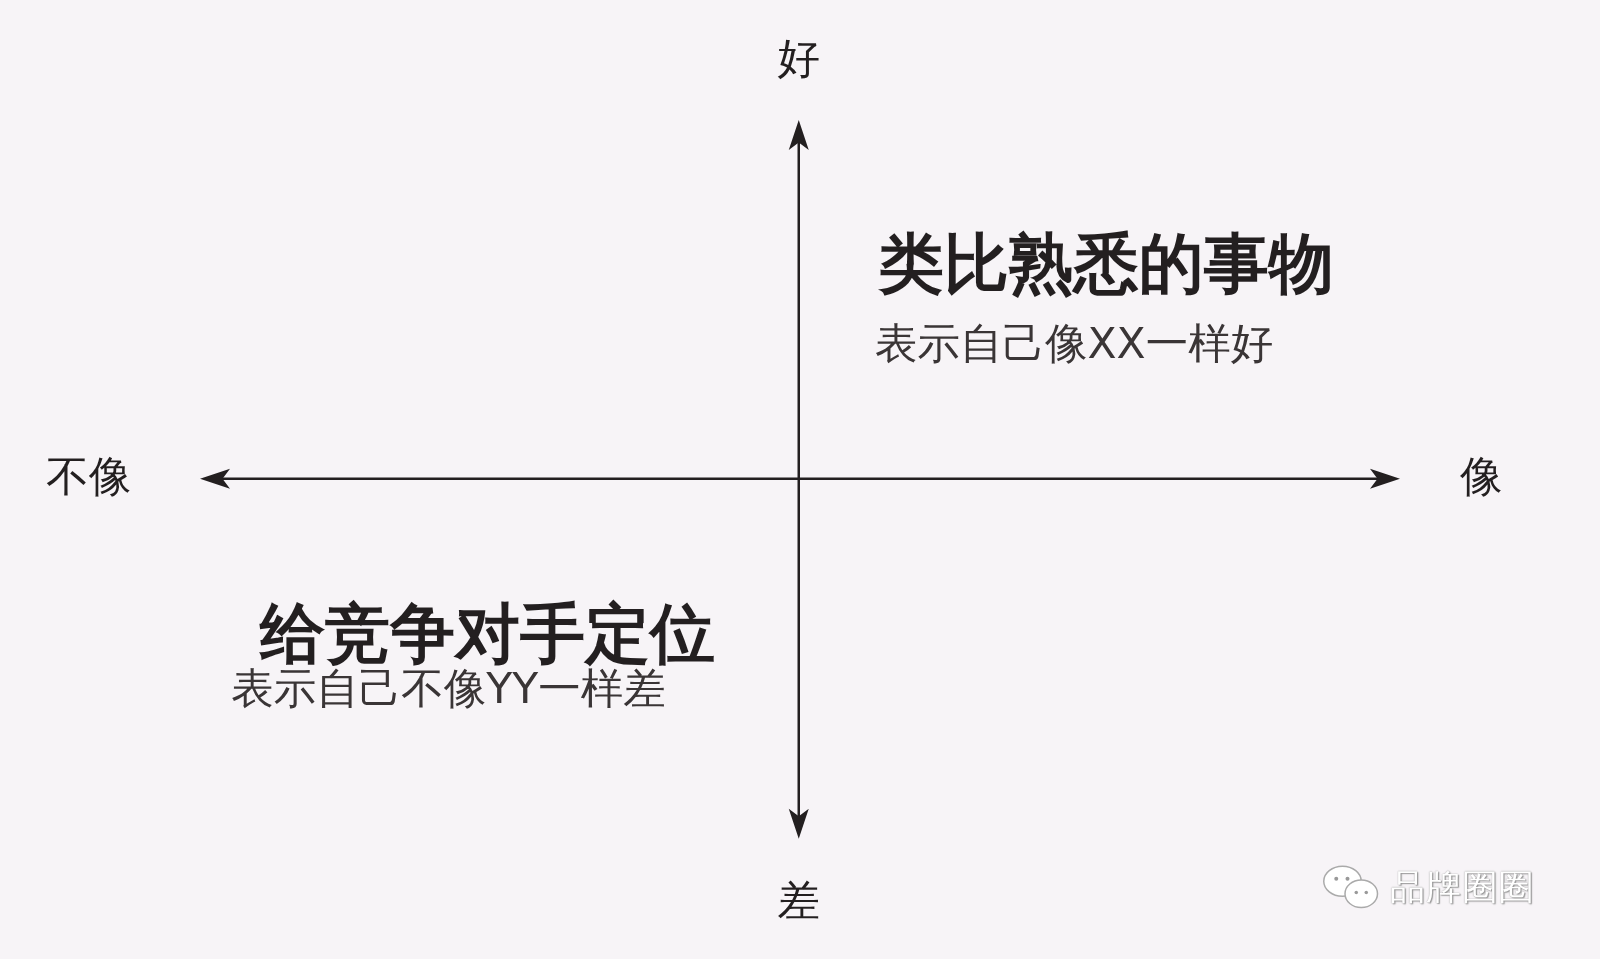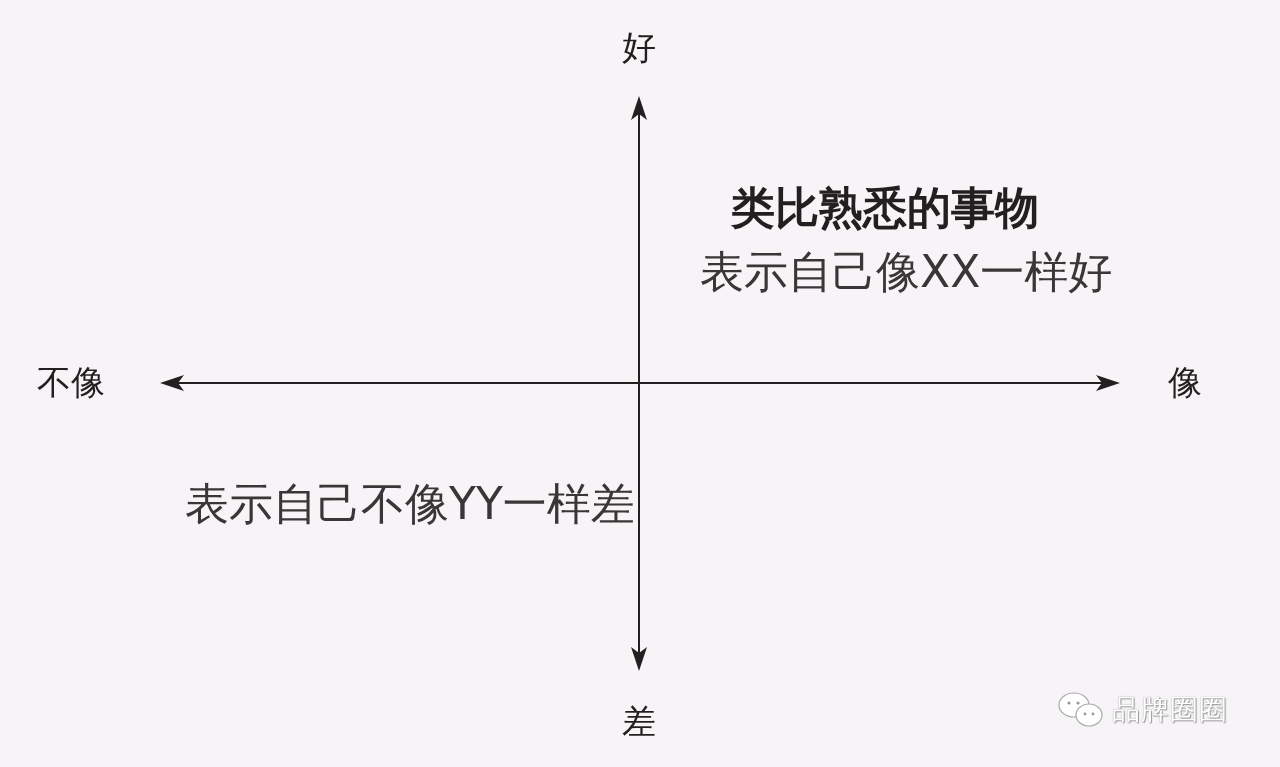--- a/index.html
+++ b/index.html
@@ -4,22 +4,22 @@
 <style>
   html, body { margin: 0; padding: 0; }
   body {
     width: 1280px; height: 767px; overflow: hidden;
     background: #f7f4f7; position: relative;
     font-family: "DejaVu Sans", "Liberation Sans", sans-serif;
     color: #231f20;
   }
   .abs { position: absolute; }
   .axis-label { font-size: 34px; line-height: 1; color: #231f20; }
-  .title { font-size: 44px; font-weight: bold; color: #231f20; line-height: 1; text-align: center; white-space: nowrap; }
-  .subtitle { font-size: 44px; color: #3a3536; line-height: 1; text-align: right; white-space: nowrap; }
+  .title { font-size: 52px; font-weight: bold; color: #231f20; line-height: 1; text-align: center; white-space: nowrap; }
+  .subtitle { font-size: 34px; color: #3a3536; line-height: 1; text-align: left; white-space: nowrap; }
   svg.axes { position: absolute; left: 0; top: 0; }
   .watermark { display: flex; align-items: center; gap: 6px; }
   .watermark-text { font-size: 28px; color: #ffffff; text-shadow: 0 0 1px #888, 1px 1px 1px #999; letter-spacing: 1px; }
 </style>
 </head>
 <body>
 
 <svg class="axes" width="1280" height="767">
 
   <line x1="639" y1="112" x2="639" y2="656" stroke="#231f20" stroke-width="2"></line>
@@ -35,20 +35,21 @@
 <div class="abs axis-label" style="left:622px; top:704px;">差</div>
 <div class="abs axis-label" style="left:37px; top:365px;">不像</div>
 <div class="abs axis-label" style="left:1168px; top:365px;">像</div>
 
 <div class="abs" style="left:700px; top:186px; width:370px;">
   <div class="title">类比熟悉的事物</div>
   <div class="subtitle" style="margin-top:20px;">表示自己像XX一样好</div>
 </div>
 
 <div class="abs" style="left:185px; top:482px; width:410px;">
+  <div class="title">给竞争对手定位</div>
   <div class="subtitle" style="">表示自己不像YY一样差</div>
 </div>
 
 <div class="abs watermark" style="left:1056px; top:690px;">
   <svg width="50" height="40" viewBox="0 0 50 40">
     <ellipse cx="18" cy="15" rx="15" ry="12" fill="#fff" stroke="#aaa" stroke-width="1.2"></ellipse>
     <circle cx="13" cy="13" r="1.6" fill="#999"></circle>
     <circle cx="22" cy="13" r="1.6" fill="#999"></circle>
     <ellipse cx="33" cy="25" rx="13" ry="11" fill="#fff" stroke="#aaa" stroke-width="1.2"></ellipse>
     <circle cx="29" cy="24" r="1.4" fill="#999"></circle>

